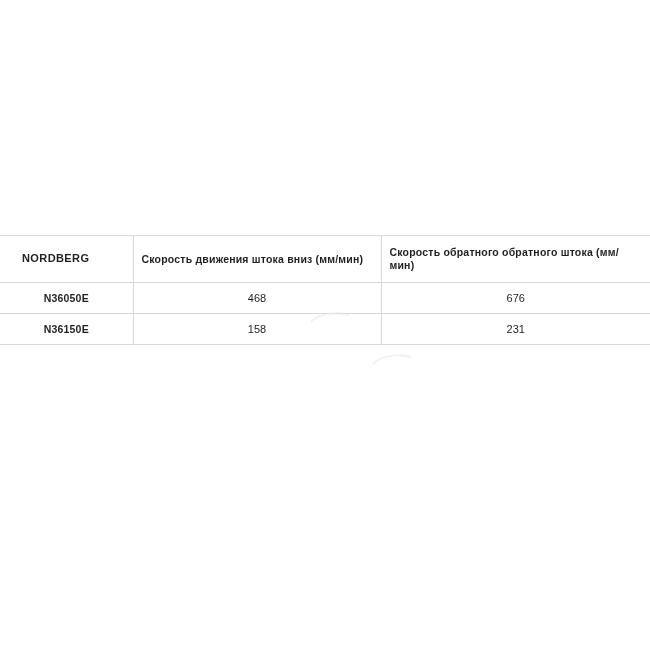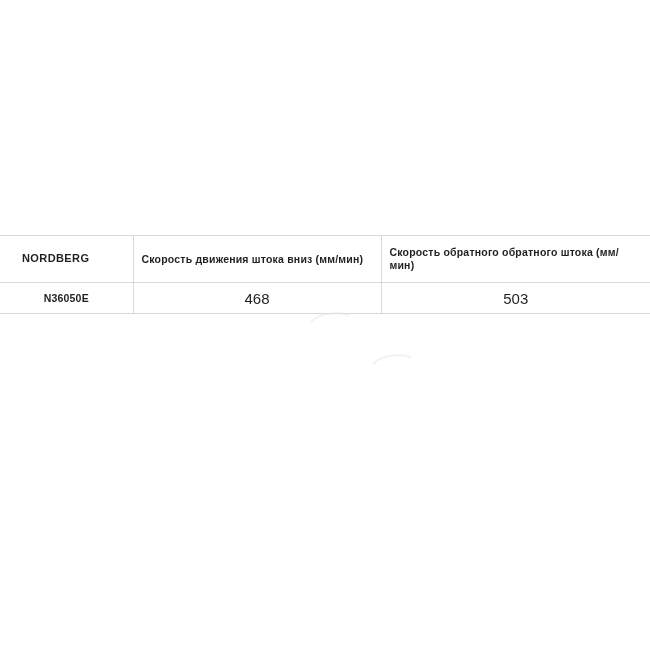--- a/index.html
+++ b/index.html
@@ -72,21 +72,21 @@
     color: #221f1f;
   }
   tbody td.model-cell {
     text-align: center;
     font-size: 10.5px;
     letter-spacing: 0.2px;
   }
   tbody td.value-cell {
     text-align: center;
     font-weight: normal;
-    font-size: 15px;
+    font-size: 11px;
     margin-left: 16px;
   }
   .wm {
     position: absolute;
     width: 40px;
     height: 14px;
     pointer-events: none;
     opacity: 0.55;
   }
   .wm svg { display: block; }
@@ -107,21 +107,26 @@
         <tr>
           <th class="model-head">NORDBERG</th>
           <th class="center-head">Скорость движения штока вниз (мм/мин)</th>
           <th class="center-head">Скорость обратного обратного штока (мм/мин)</th>
         </tr>
       </thead>
       <tbody>
         <tr>
           <td class="model-cell">N36050E</td>
           <td class="value-cell">468</td>
-          <td class="value-cell">503</td>
+          <td class="value-cell">676</td>
+        </tr>
+        <tr>
+          <td class="model-cell">N36150E</td>
+          <td class="value-cell">158</td>
+          <td class="value-cell">231</td>
         </tr>
       </tbody>
     </table>
   </div>
 
   <div class="wm" style="left:310px; top:310px;">
     <svg width="40" height="14" viewBox="0 0 40 14">
       <path d="M1 12 C10 2, 30 2, 39 5" stroke="#e6e6e6" stroke-width="2" fill="none"></path>
     </svg>
   </div>

